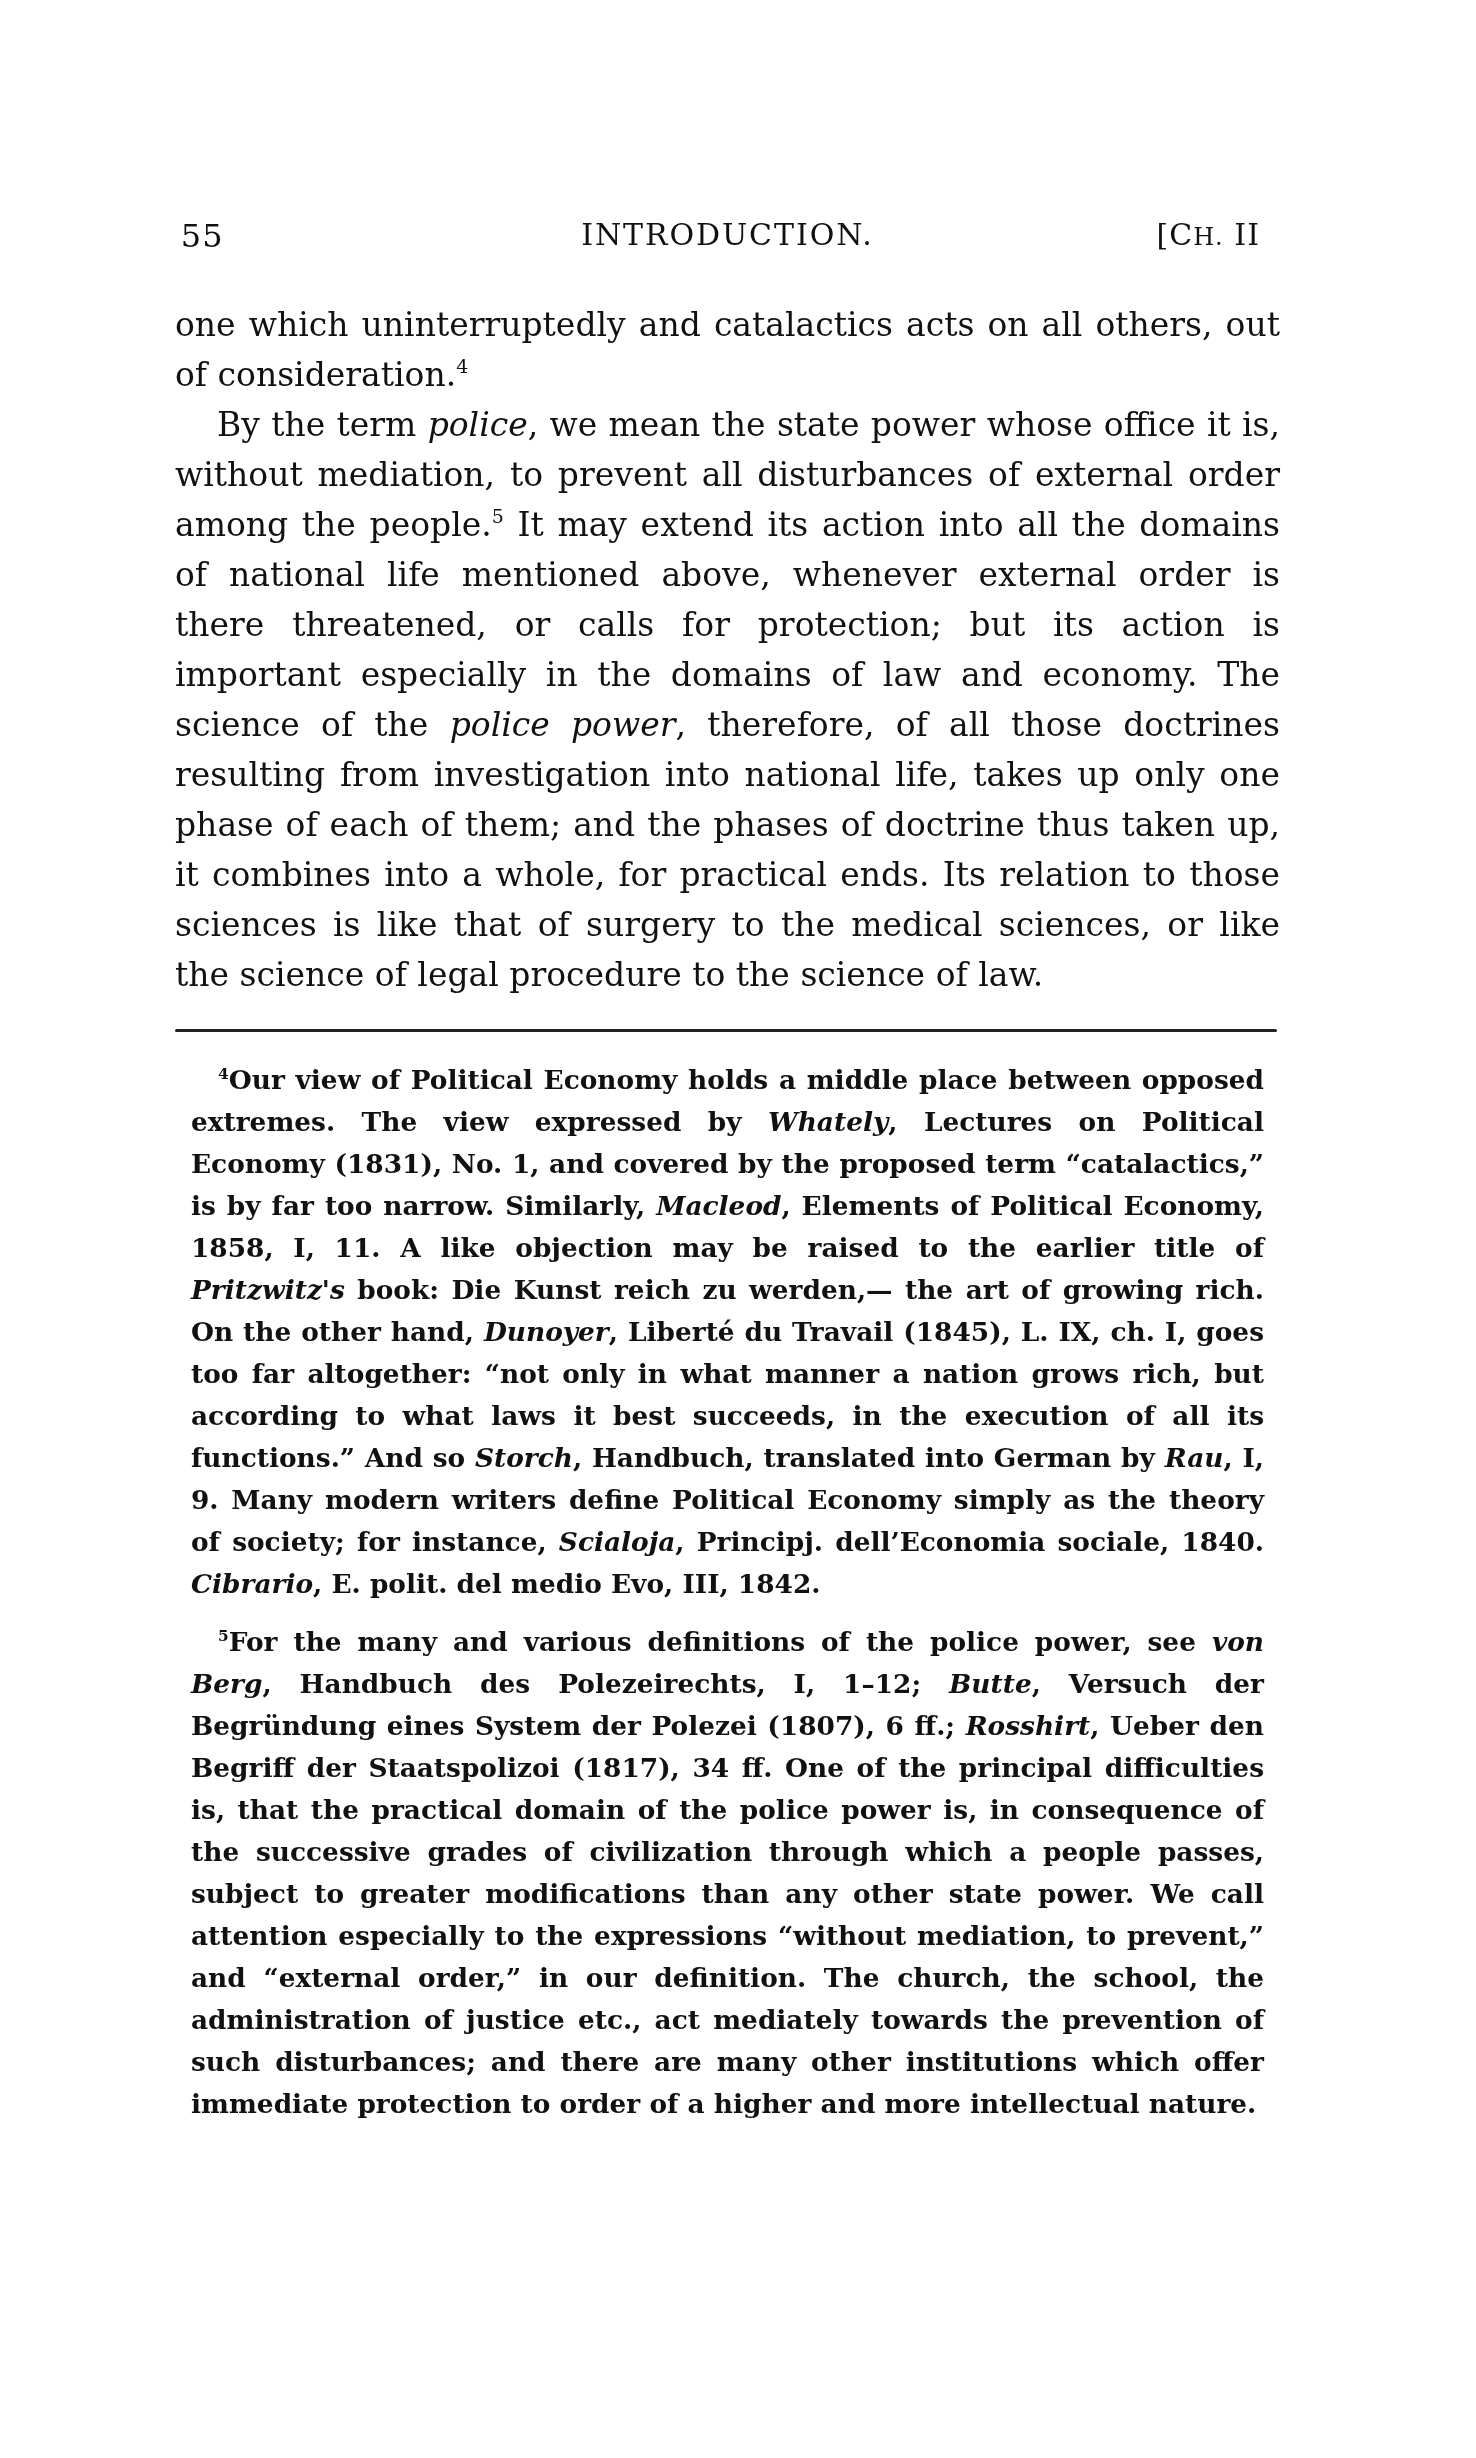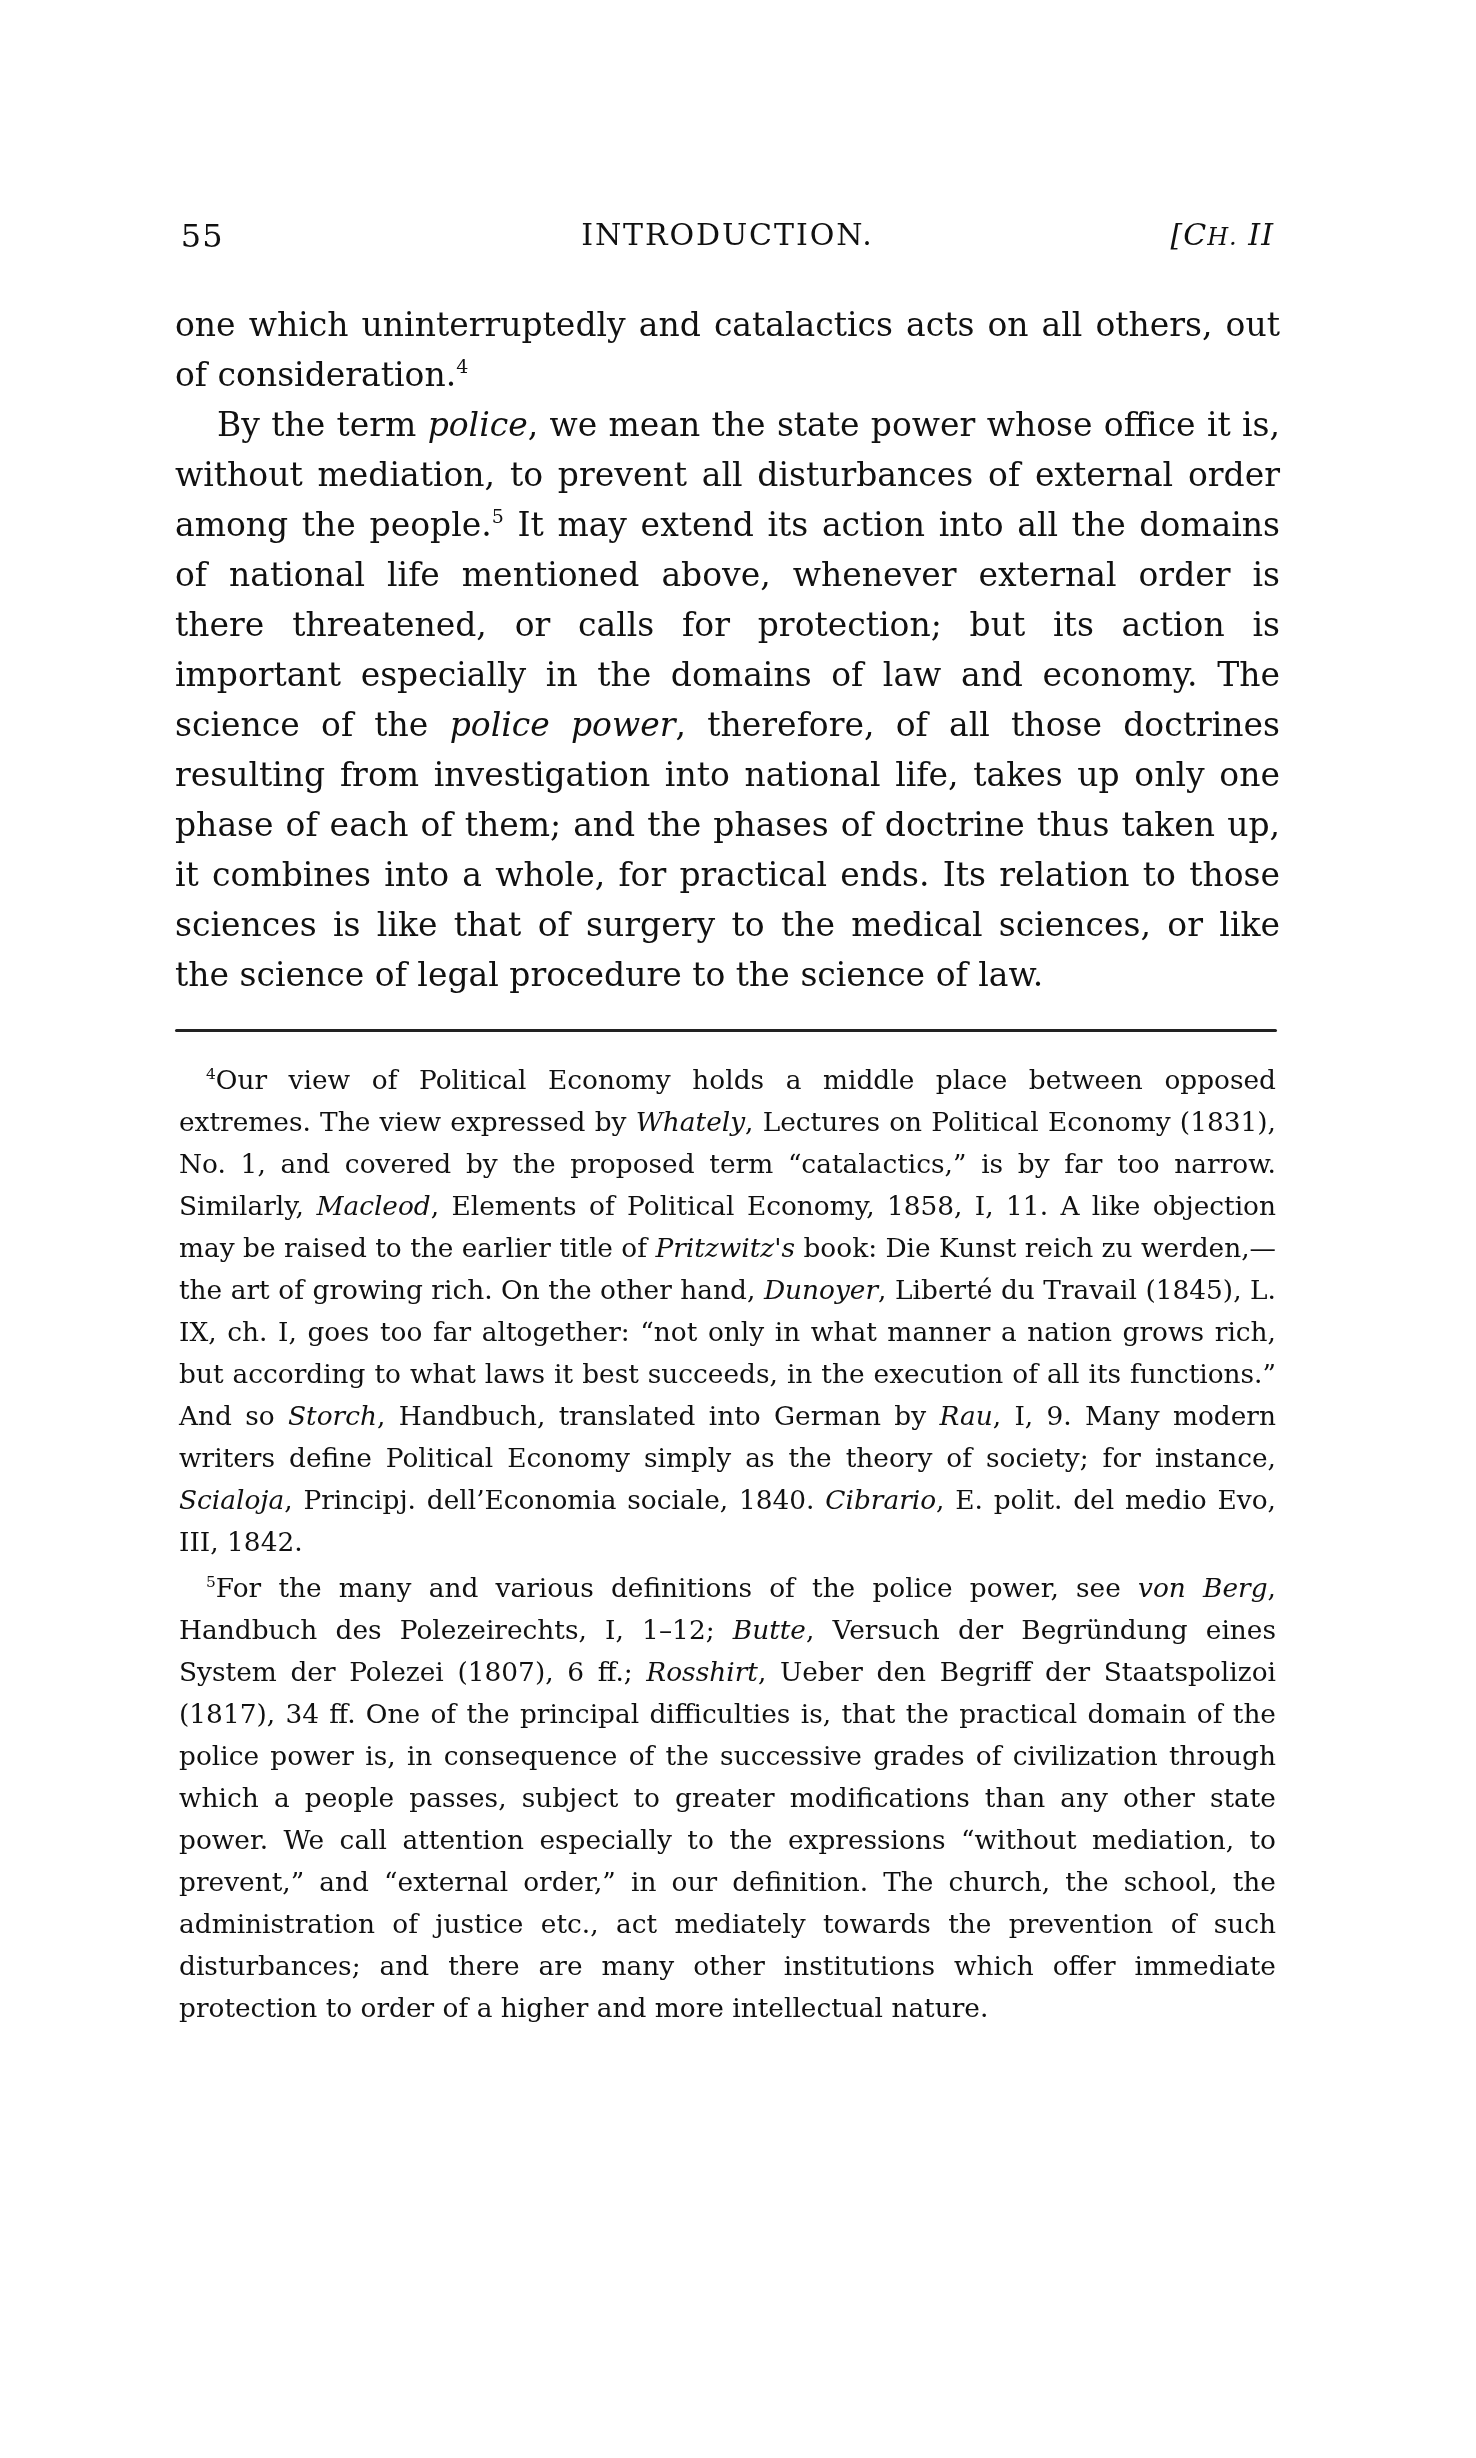--- a/index.html
+++ b/index.html
@@ -2,29 +2,29 @@
 <html><head>
 <meta charset="utf-8">
 <style>
   html, body { margin: 0; padding: 0; background: #ffffff; }
   body { width: 1477px; height: 2458px; position: relative; overflow: hidden;
          font-family: "DejaVu Serif", "Liberation Serif", serif; color: #111111; }
   .page { position: absolute; left: 175px; top: 209px; width: 1105px; }
   .running-head { position: relative; height: 54px; font-size: 30px; letter-spacing: 1px; }
   .running-head .pno { position: absolute; left: 5.8px; top: 7.7px; font-size: 32px; }
   .running-head .title { position: absolute; left: 0; right: 0; top: 7.7px; text-align: center; letter-spacing: 1.9px; }
-  .running-head .chap { position: absolute; right: 6px; top: 7.7px; font-style: italic; }
+  .running-head .chap { position: absolute; right: 20px; top: 7.7px; }
   .running-head .chap .sc { font-size: 24px; }
   .body-text { margin-top: 37px; font-size: 33px; line-height: 50px; text-align: justify; }
   .body-text p { margin: 0; }
   .body-text p.indent { text-indent: 42px; }
   .fnref { font-size: 19px; vertical-align: 13.4px; line-height: 0; }
   .rule { margin-top: 29px; height: 2.9px; background: #222; border-radius: 1.9px; width: 1102px; }
   .footnotes { margin-top: 27px; font-size: 26.4px; line-height: 42px; text-align: justify; }
-  .footnotes p { margin: 4px; text-indent: 27px; }
+  .footnotes p { margin: 16px; text-indent: 27px; font-weight: bold; }
   .footnotes p + p { margin-top: 1.9px; }
   .fnmark { font-size: 15.4px; vertical-align: 9.6px; line-height: 0; }
   em { font-style: italic; }
 </style>
 </head>
 <body>
 
 <div class="page">
   <div class="running-head">
     <span class="pno">55</span>

